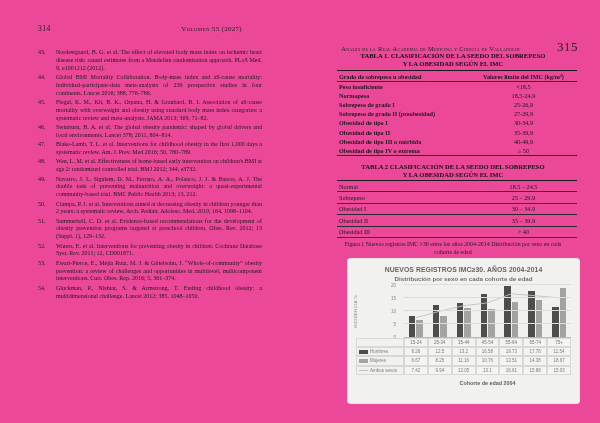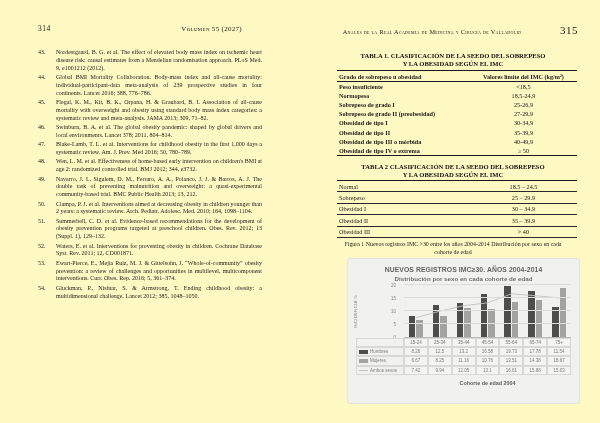--- a/index.html
+++ b/index.html
@@ -1,30 +1,30 @@
 <!DOCTYPE html>
 <html><head>
 <meta charset="utf-8">
 <style>
   html,body{margin:0;padding:0;}
   body{width:600px;height:423px;background:#f7f7f5;font-family:"Liberation Serif",serif;color:#1a1a1a;}
-  #spread{position:relative;width:600px;height:423px;background:#fef9c3;overflow:hidden;}
+  #spread{position:relative;width:600px;height:423px;background:#ec4899;overflow:hidden;}
 
   
   .lp-header{position:absolute;left:38px;top:24px;width:204px;display:flex;justify-content:space-between;align-items:baseline;font-size:7px;}
   .lp-header .pnum{font-size:7.5px;letter-spacing:.5px;}
   .sc{font-variant:small-caps;letter-spacing:.3px;color:#222;}
   .refs{position:absolute;left:38px;top:49px;width:224px;}
   .ref{display:grid;grid-template-columns:13px 1fr;column-gap:5px;font-size:6px;line-height:1.3;text-align:justify;margin-bottom:1.6px;color:#1c1c1c;}
   .ref .rnum{text-align:left;}
 
   
   .rp-header{position:absolute;left:312px;top:24px;width:266px;display:flex;justify-content:space-between;align-items:baseline;}
   .rp-header .htext{flex:1;text-align:center;font-size:6.3px;}
-  .rp-header .pnum{font-size:11px;letter-spacing:.5px;margin-left:8px;}
+  .rp-header .pnum{font-size:13px;letter-spacing:.5px;margin-left:8px;margin-top:15px;}
 
   .tbl-title{position:absolute;width:246px;left:330px;text-align:center;font-weight:bold;font-size:6.6px;line-height:1.25;color:#111;}
   .tbl-title.t1{top:52px;}
   .tbl-title.t2{top:163px;}
 
   .acad-table{position:absolute;left:337px;width:240px;border-collapse:collapse;}
   .t1-table{top:70px;border-top:1.4px solid #1a1a1a;border-bottom:1.4px solid #1a1a1a;}
   .t1-head{display:flex;border-bottom:.8px solid #1a1a1a;font-weight:bold;font-size:6.2px;padding:1.5px 0;}
   .t1-row{display:flex;font-size:6.2px;height:9.1px;align-items:center;}
   .c-label{width:55%;padding-left:2px;text-align:left;}

